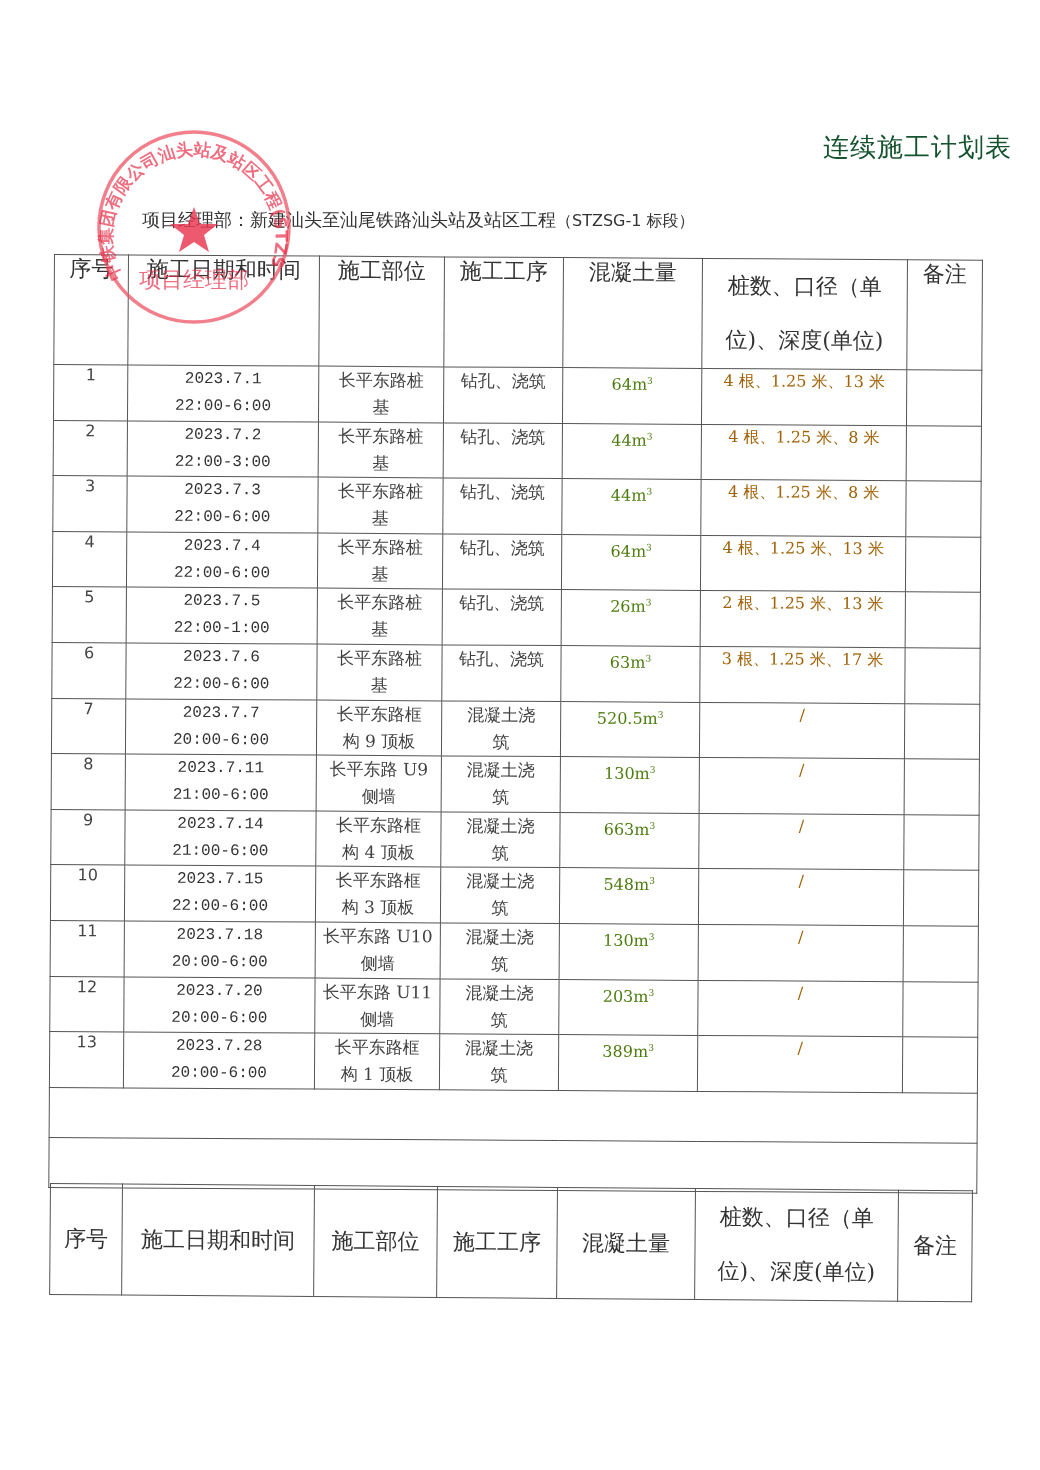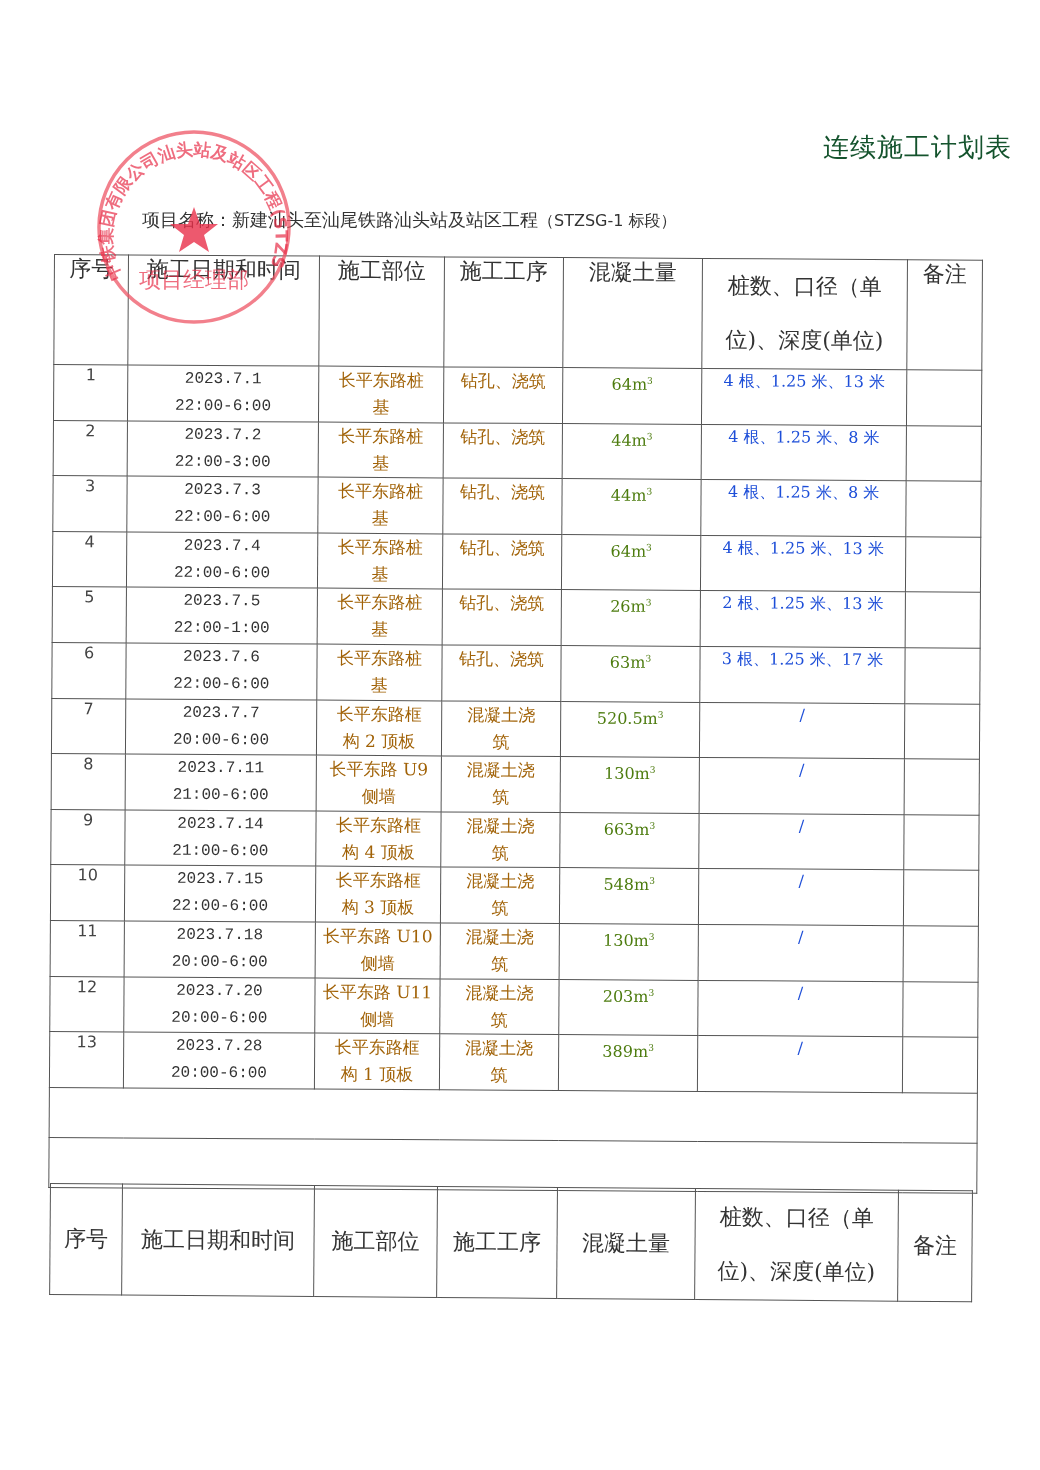--- a/index.html
+++ b/index.html
@@ -24,43 +24,43 @@
     border: 1.3px solid #555; padding: 0; text-align: center; vertical-align: top;
     font-weight: normal; overflow: hidden;
   }
   th.h { vertical-align: middle; font-size: 22px; color: #333; font-weight: bold; line-height: 1.25; }
   th.h.multi { line-height: 54px; font-size: 22px; }
   tr.hdr { height: 110px; }
   tr.row { height: 55.6px; }
   tr.blank { height: 50px; }
   td.seq { vertical-align: middle; font-family: "DejaVu Sans", "Liberation Sans", sans-serif; font-size: 16px; color: #444; }
   td.dt { font-family: Liberation Mono, monospace; font-size: 16px; line-height: 27px; color: #333; padding-top: 2px; }
-  td.loc, td.proc { font-size: 17px; line-height: 27px; color: #a16207; padding-top: 2px; }
+  td.loc, td.proc { font-size: 17px; line-height: 27px; color: #404040; padding-top: 2px; }
   td.vol { font-size: 16px; line-height: 24px; padding-top: 4px; color: #4d7c0f; }
   td.vol sup { font-size: 9px; }
-  td.pile { font-size: 16px; line-height: 24px; padding-top: 6px; color: #1d4ed8; font-family: "DejaVu Serif", "Liberation Serif", serif; }
+  td.pile { font-size: 16px; line-height: 24px; padding-top: 6px; color: #a16207; font-family: "DejaVu Serif", "Liberation Serif", serif; }
   td.note { }
   table.plan2 {
     position: absolute; left: 50px; top: 1183px; width: 922px;
     border-collapse: collapse; table-layout: fixed;
     transform: rotate(0.45deg); transform-origin: top left;
   }
   table.plan2 th { border: 1.3px solid #555; font-weight: normal; vertical-align: middle; font-size: 22px; color: #333; }
   table.plan2 th.multi { line-height: 54px; }
   .stamp {
     position: absolute; left: 92px; top: 127px; width: 205px; height: 200px; pointer-events: none;
   }
 </style>
 </head>
 <body>
 
 <div class="title">连续施工计划表</div>
 
 <div class="project">
-  <span>项目名称：</span><span>新建汕头至汕尾铁路汕头站及站区工程</span><span class="code">（STZSG-1 标段）</span>
+  <span>项目经理部：</span><span>新建汕头至汕尾铁路汕头站及站区工程</span><span class="code">（STZSG-1 标段）</span>
 </div>
 
 <table class="plan">
   <colgroup>
     <col style="width:74px">
       <col style="width:191px">
       <col style="width:125px">
       <col style="width:119px">
       <col style="width:139px">
       <col style="width:205px">
@@ -190,21 +190,21 @@
         <td class="note"></td>
       </tr>
       <tr class="row">
         <td class="seq">7</td>
         <td class="dt">
           <div>2023.7.7</div>
           <div>20:00-6:00</div>
         </td>
         <td class="loc">
           <div>长平东路框</div>
-          <div>构 2 顶板</div>
+          <div>构 9 顶板</div>
         </td>
         <td class="proc">
           <div>混凝土浇</div>
           <div>筑</div>
         </td>
         <td class="vol"><span>520.5m</span><sup>3</sup></td>
         <td class="pile">/</td>
         <td class="note"></td>
       </tr>
       <tr class="row">

